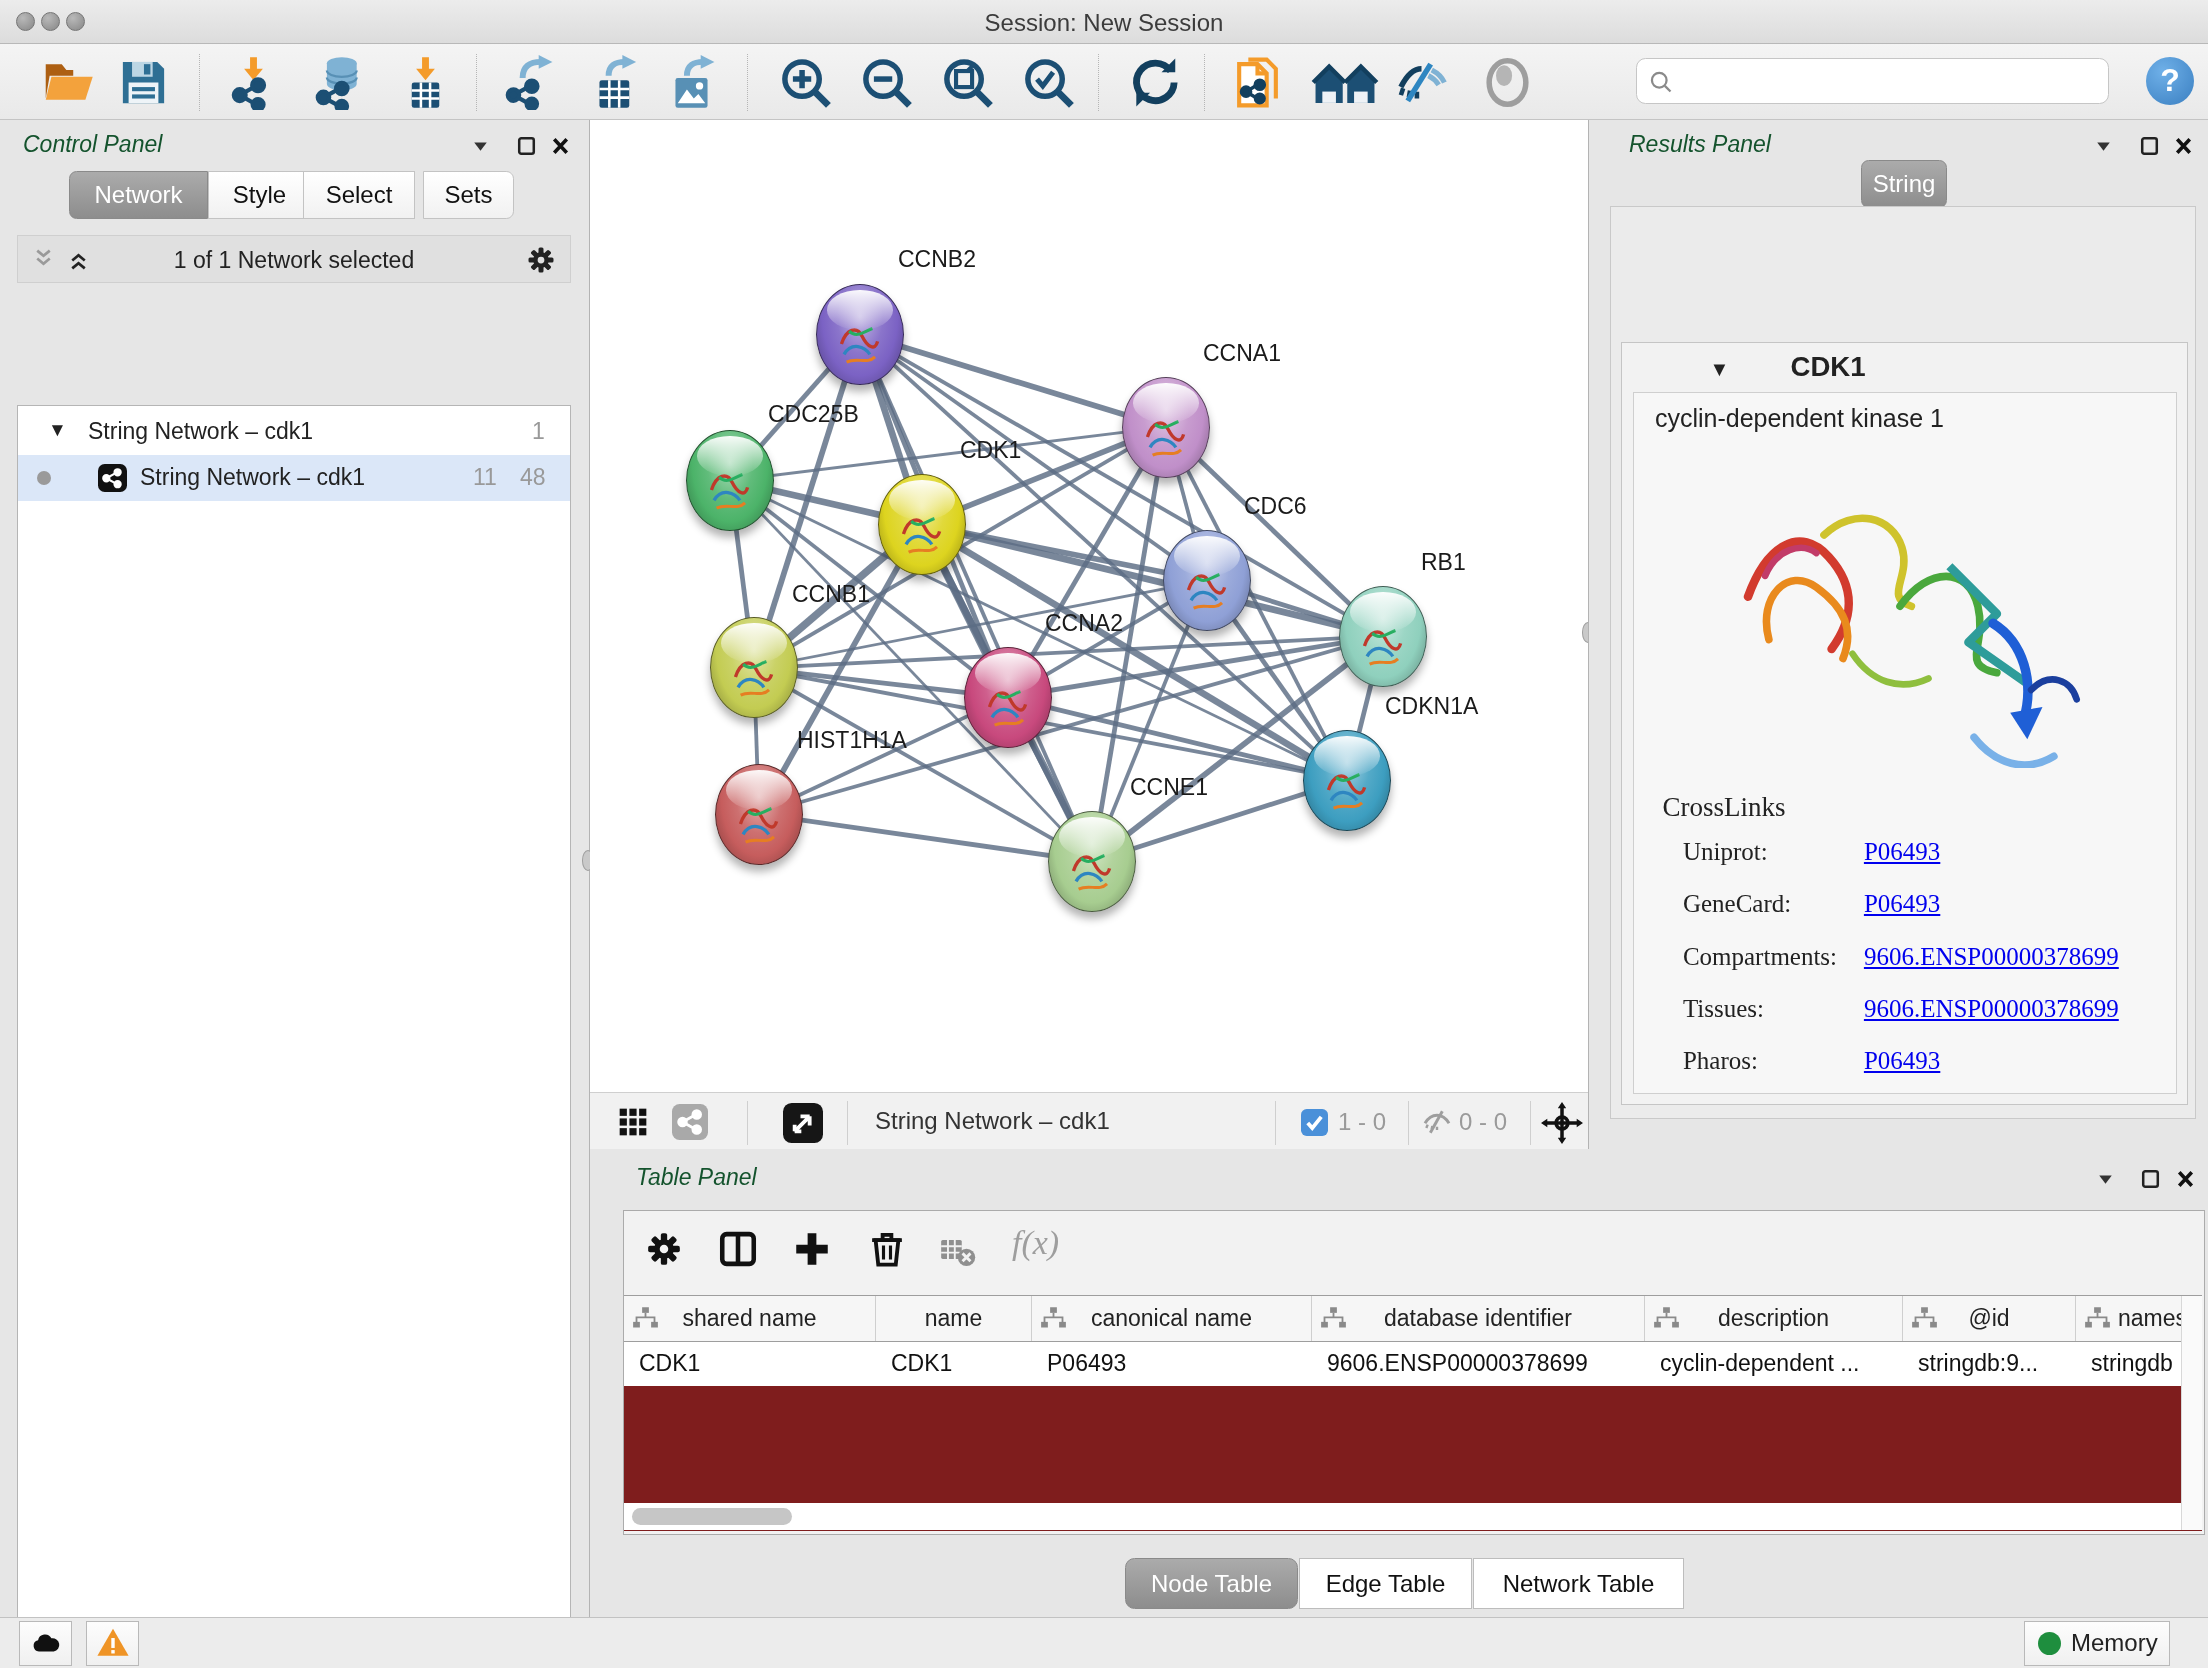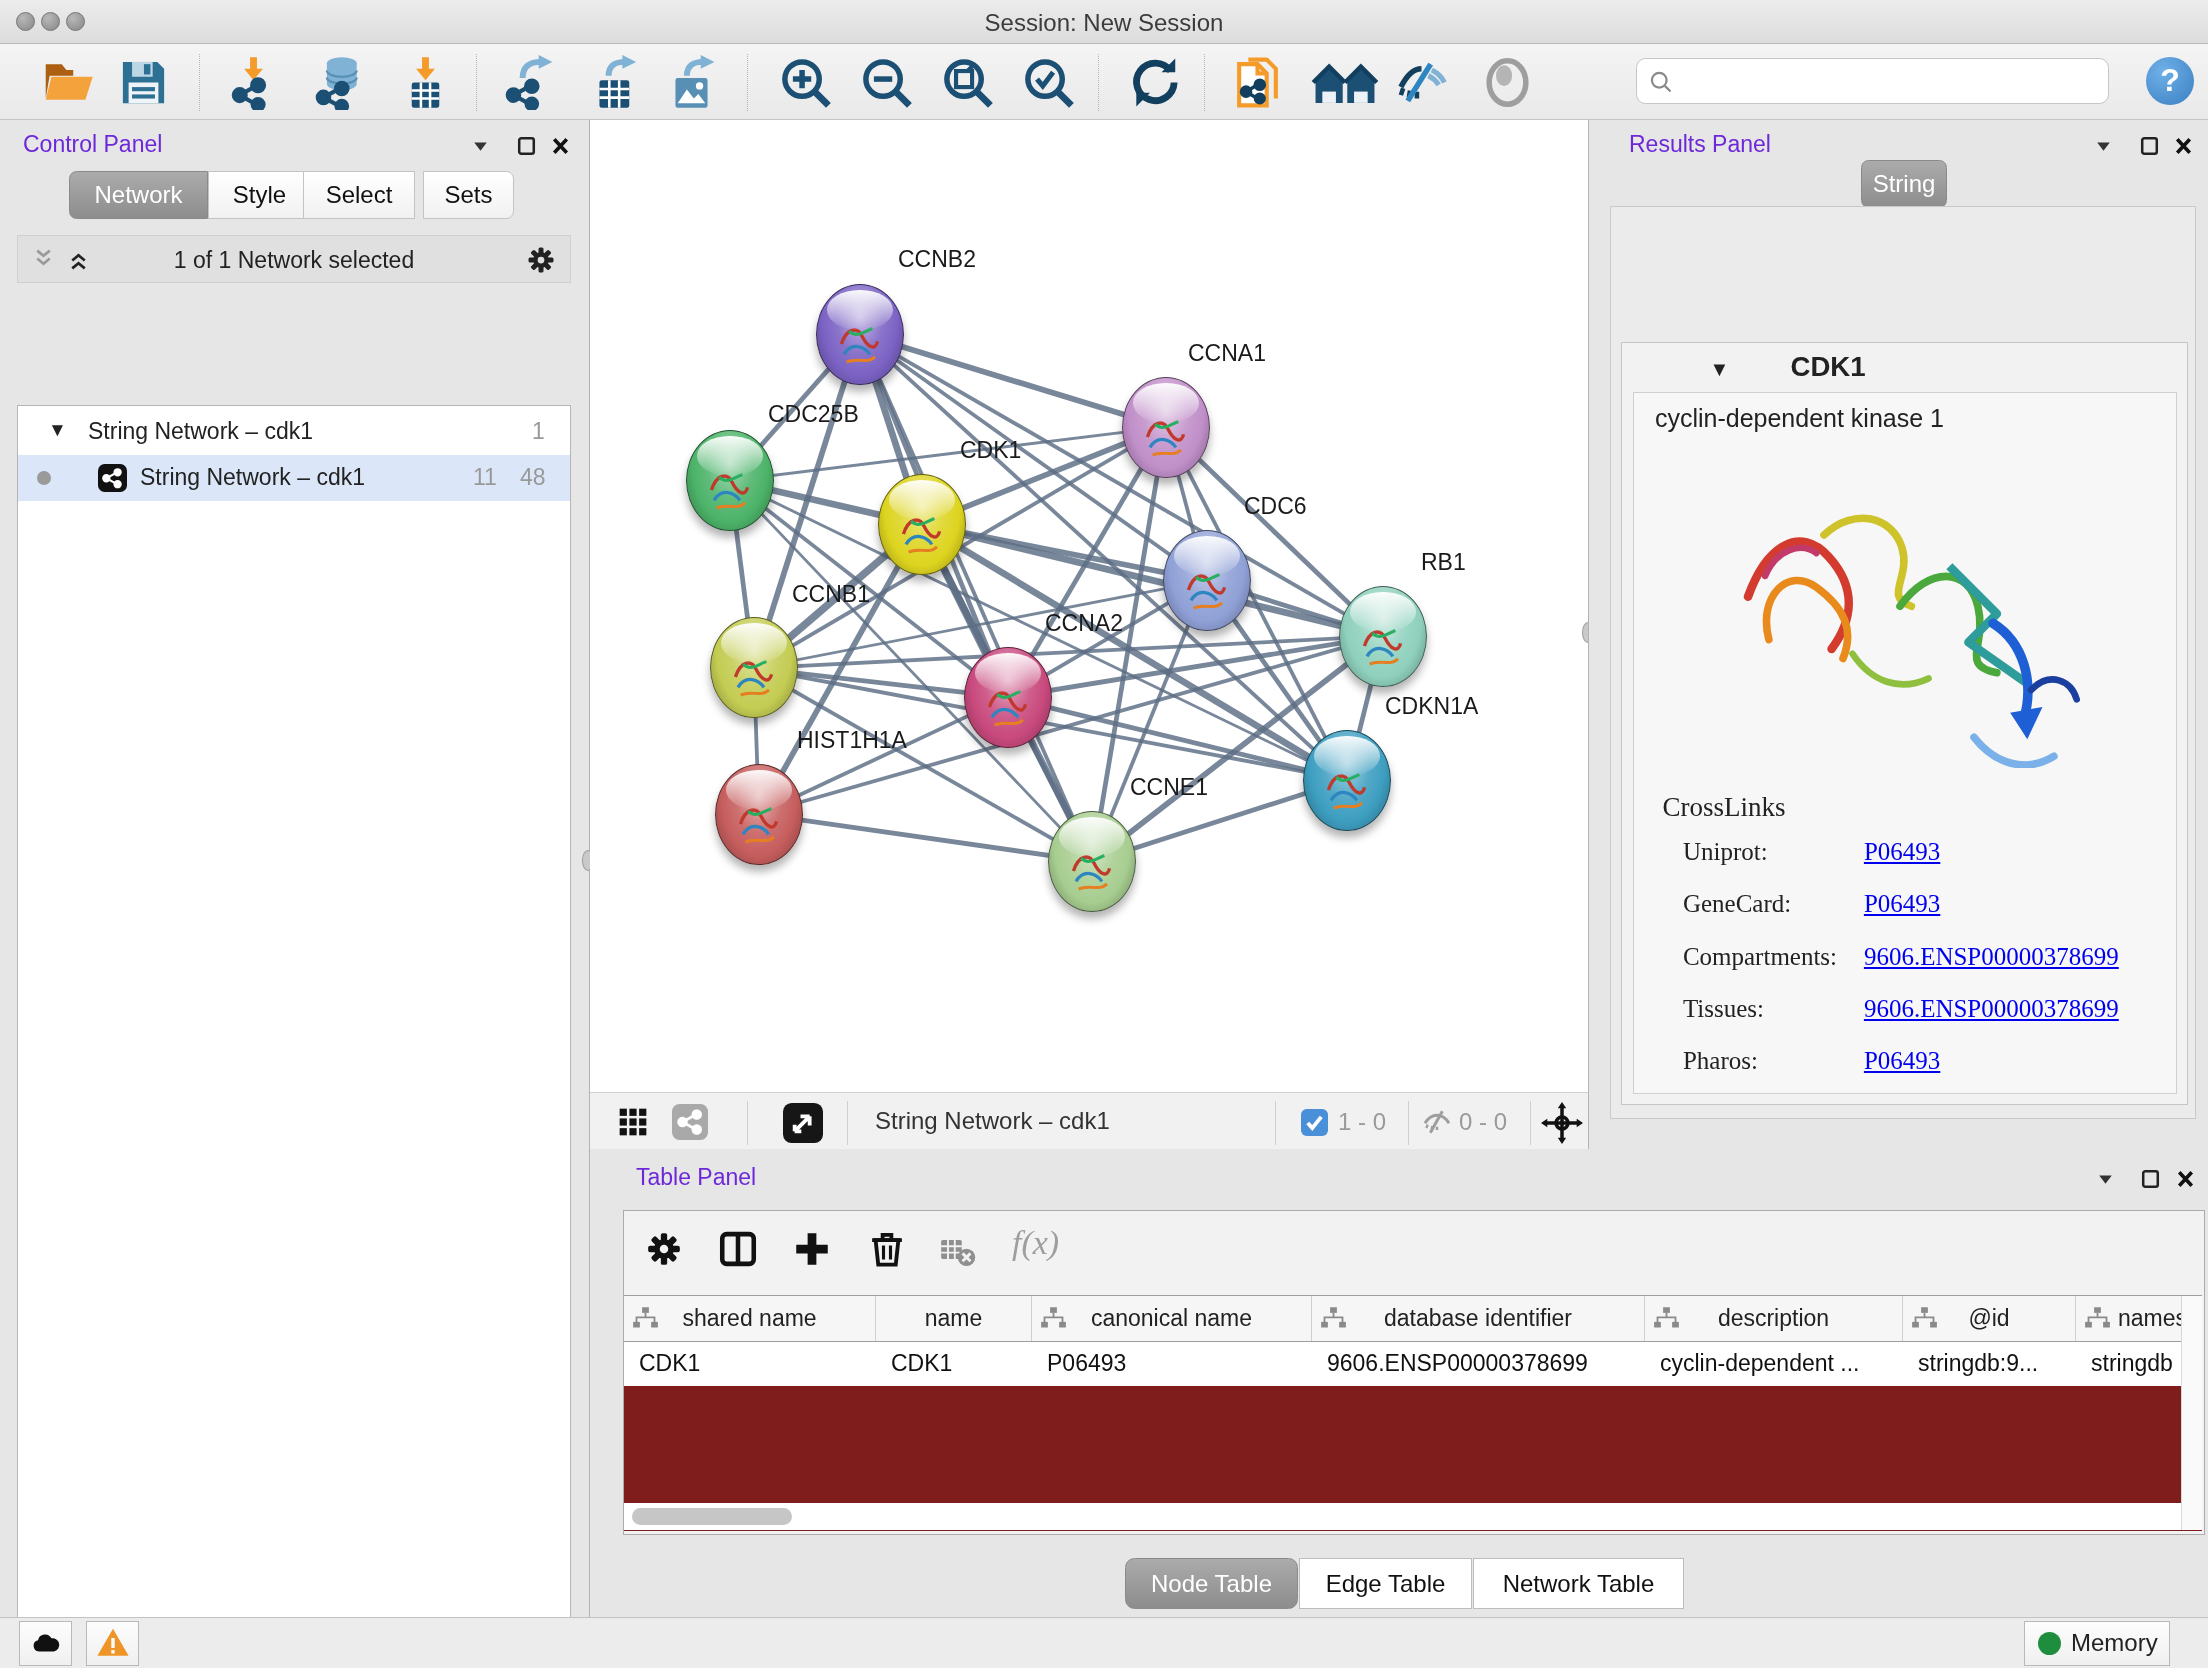--- a/index.html
+++ b/index.html
@@ -15,21 +15,21 @@
   
   .toolbar { left:0; top:44px; width:2208px; height:76px; background:linear-gradient(#f4f4f4,#e9e9e9); border-bottom:1px solid #c4c4c4; }
   .tsep { top:9.5px; width:0; height:57px; border-left:1.9px dotted #b5b5b5; }
   .ticon { top:11.4px; width:55px; height:55px; cursor:pointer; }
   .ticon svg { width:100%; height:100%; }
   .searchbox { left:1636px; top:14.3px; width:473px; height:46px; background:#fff; border:1px solid #c6c6c6; border-radius:9.5px; }
   .searchbox input { position:absolute; left:46px; top:3.8px; width:409px; height:34px; border:none; outline:none; font-size:23px; background:transparent; }
   .helpbtn { left:2146px; top:13.3px; width:48px; height:48px; border-radius:50%; background:radial-gradient(circle at 35% 30%,#6fb0e8,#3a7fc1); color:#fff; font-size:32px; font-weight:bold; text-align:center; line-height:46px; cursor:pointer; }
 
   
-  .panel-title { font-size:23px; color:#6d28d9; }
+  .panel-title { font-size:23px; color:#14532d;font-style:italic; }
   .ph-ico { width:25px; height:25px; cursor:pointer; }
   .ph-ico svg { width:100%; height:100%; }
 
   .ctrl { left:0; top:120px; width:590px; height:1497px; background:#e6e6e6; border-right:1.9px solid #b3b3b3; }
   .tab { height:48px; border:1px solid #c3c3c3; background:linear-gradient(#ffffff,#f1f1f1); color:#111; font-size:24px; text-align:center; line-height:46px; cursor:pointer; }
   .tab.sel { background:linear-gradient(#ababab,#8d8d8d); color:#fff; border-color:#8a8a8a; }
   .tab.first { border-radius:7.6px 0 0 7.6px; }
   .tab.last  { border-radius:0 7.6px 7.6px 0; }
 
   .treebox { left:17px; top:285px; width:554px; height:1292px; background:#fff; border:1.9px solid #b5b5b5; }
@@ -384,21 +384,21 @@
     <div class="nlabel" style="left: 308px; top: 126px;">CCNB2</div>
     <div class="pnode" style="left: 532px; top: 257px; width: 88px; height: 101px; background: radial-gradient(at 50% 32%, rgb(227, 205, 231) 0%, rgb(200, 156, 207) 38%, rgb(192, 143, 201) 62%, rgb(119, 89, 125) 100%); border: 1px solid rgb(86, 64, 90); box-shadow: rgba(0, 0, 0, 0.3) 0px 6.7px 8.6px;">
       <svg class="ribbon" viewBox="0 0 40 46">
         <path d="M6 24 C10 12 18 10 22 18 S32 30 34 22" fill="none" stroke="#c0392b" stroke-width="2.6"></path>
         <path d="M8 32 C14 22 24 26 28 32" fill="none" stroke="#2e86c1" stroke-width="2.6"></path>
         <path d="M12 14 C18 20 24 14 30 12" fill="none" stroke="#27ae60" stroke-width="2.3"></path>
         <path d="M10 38 C18 34 26 40 32 34" fill="none" stroke="#e67e22" stroke-width="2.3"></path>
       </svg>
       <span class="gloss"></span>
     </div>
-    <div class="nlabel" style="left: 598px; top: 220px;">CCNA1</div>
+    <div class="nlabel" style="left: 613px; top: 220px;">CCNA1</div>
     <div class="pnode" style="left: 96px; top: 310px; width: 88px; height: 101px; background: radial-gradient(at 50% 32%, rgb(174, 221, 188) 0%, rgb(97, 188, 123) 38%, rgb(76, 179, 105) 62%, rgb(47, 111, 65) 100%); border: 1px solid rgb(34, 81, 47); box-shadow: rgba(0, 0, 0, 0.3) 0px 6.7px 8.6px;">
       <svg class="ribbon" viewBox="0 0 40 46">
         <path d="M6 24 C10 12 18 10 22 18 S32 30 34 22" fill="none" stroke="#c0392b" stroke-width="2.6"></path>
         <path d="M8 32 C14 22 24 26 28 32" fill="none" stroke="#2e86c1" stroke-width="2.6"></path>
         <path d="M12 14 C18 20 24 14 30 12" fill="none" stroke="#27ae60" stroke-width="2.3"></path>
         <path d="M10 38 C18 34 26 40 32 34" fill="none" stroke="#e67e22" stroke-width="2.3"></path>
       </svg>
       <span class="gloss"></span>
     </div>
     <div class="nlabel" style="left: 178px; top: 281px;">CDC25B</div>

